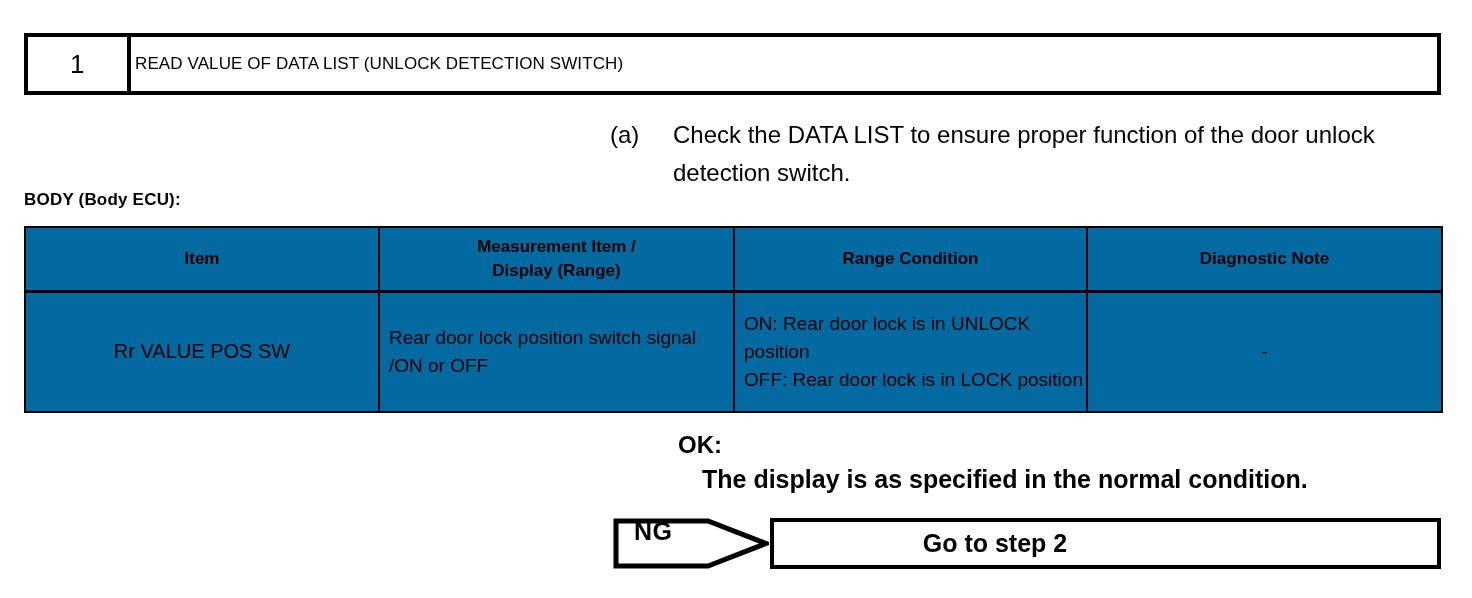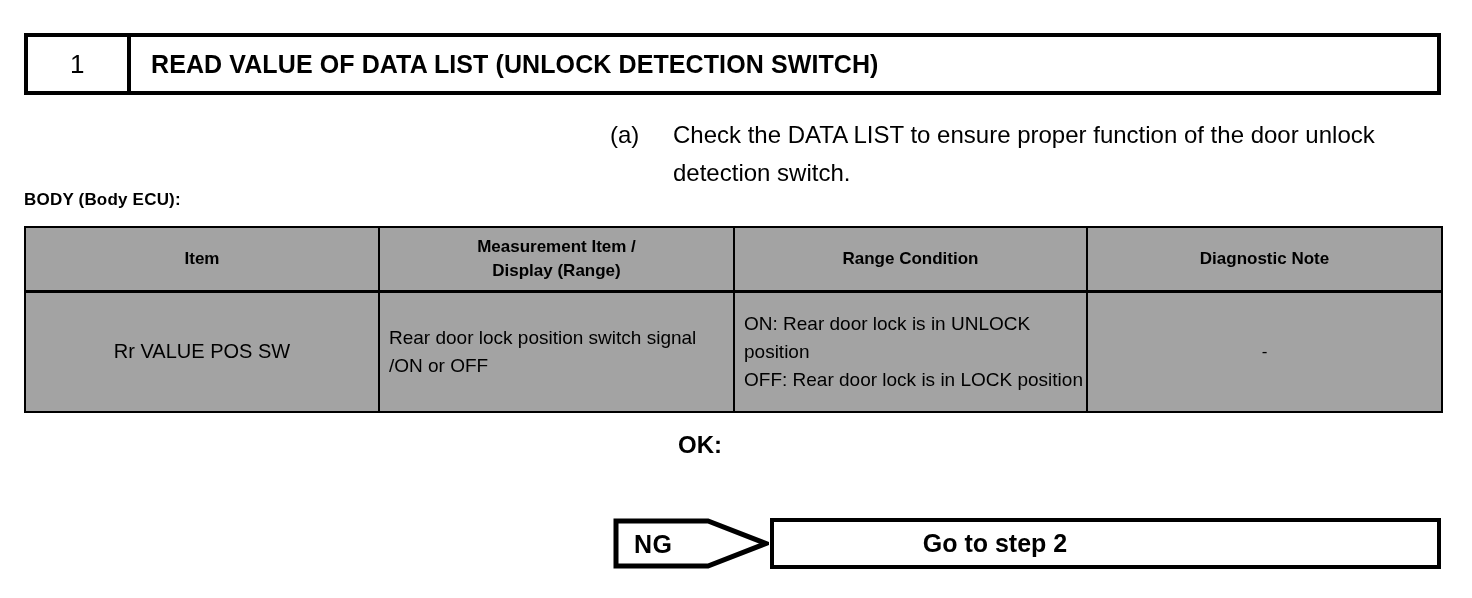--- a/index.html
+++ b/index.html
@@ -37,23 +37,23 @@
     align-items: center;
     justify-content: center;
     font-size: 26px;
     font-weight: normal;
     letter-spacing: 0.5px;
   }
   .step-title {
     flex: 1;
     display: flex;
     align-items: center;
-    padding-left: 20px;
-    font-size: 25px;
-    font-weight: bold;
+    padding-left: 4px;
+    font-size: 17px;
+    font-weight: normal;
     letter-spacing: 0.1px;
     white-space: nowrap;
   }
 
   
   .instruction {
     position: absolute;
     left: 610px;
     top: 116px;
     width: 840px;
@@ -81,21 +81,21 @@
   }
 
   
   .data-table {
     position: absolute;
     left: 24px;
     top: 226px;
     width: 1417px;
     border-collapse: collapse;
     table-layout: fixed;
-    background: #a3a3a3;
+    background: #0369a1;
   }
   .data-table col.c-item { width: 354px; }
   .data-table col.c-meas { width: 355px; }
   .data-table col.c-norm { width: 353px; }
   .data-table col.c-note { width: 355px; }
 
   .data-table th,
   .data-table td {
     border: 2px solid #000;
     box-sizing: border-box;
@@ -159,21 +159,21 @@
     position: absolute;
     left: 613px;
     top: 518px;
     width: 156px;
     height: 51px;
   }
   .ng-arrow svg { display: block; }
   .ng-label {
     position: absolute;
     left: 634px;
-    top: 530px;
+    top: 517px;
     font-size: 25px;
     font-weight: bold;
     letter-spacing: 0.5px;
   }
   .result-box {
     position: absolute;
     left: 770px;
     top: 518px;
     width: 671px;
     height: 51px;
@@ -232,20 +232,21 @@
       <td class="cell-item outer-left outer-bottom">Rr VALUE POS SW</td>
       <td class="cell-text outer-bottom">Rear door lock position switch signal<br>/ON or OFF</td>
       <td class="cell-text outer-bottom">ON: Rear door lock is in UNLOCK position<br>OFF: Rear door lock is in LOCK position</td>
       <td class="cell-note outer-bottom outer-right">-</td>
     </tr>
   </tbody>
 </table>
 
 <div class="ok-block">
   <div class="ok-label">OK:</div>
+  <div class="ok-text">The display is as specified in the normal condition.</div>
 </div>
 
 <div class="ng-arrow">
   <svg width="156" height="51" viewBox="0 0 156 51">
     <polygon points="3,3 95,3 153,25.5 95,48 3,48" fill="#ffffff" stroke="#000000" stroke-width="5" stroke-linejoin="miter"></polygon>
   </svg>
 </div>
 <div class="ng-label">NG</div>
 
 <div class="result-box"></div>

